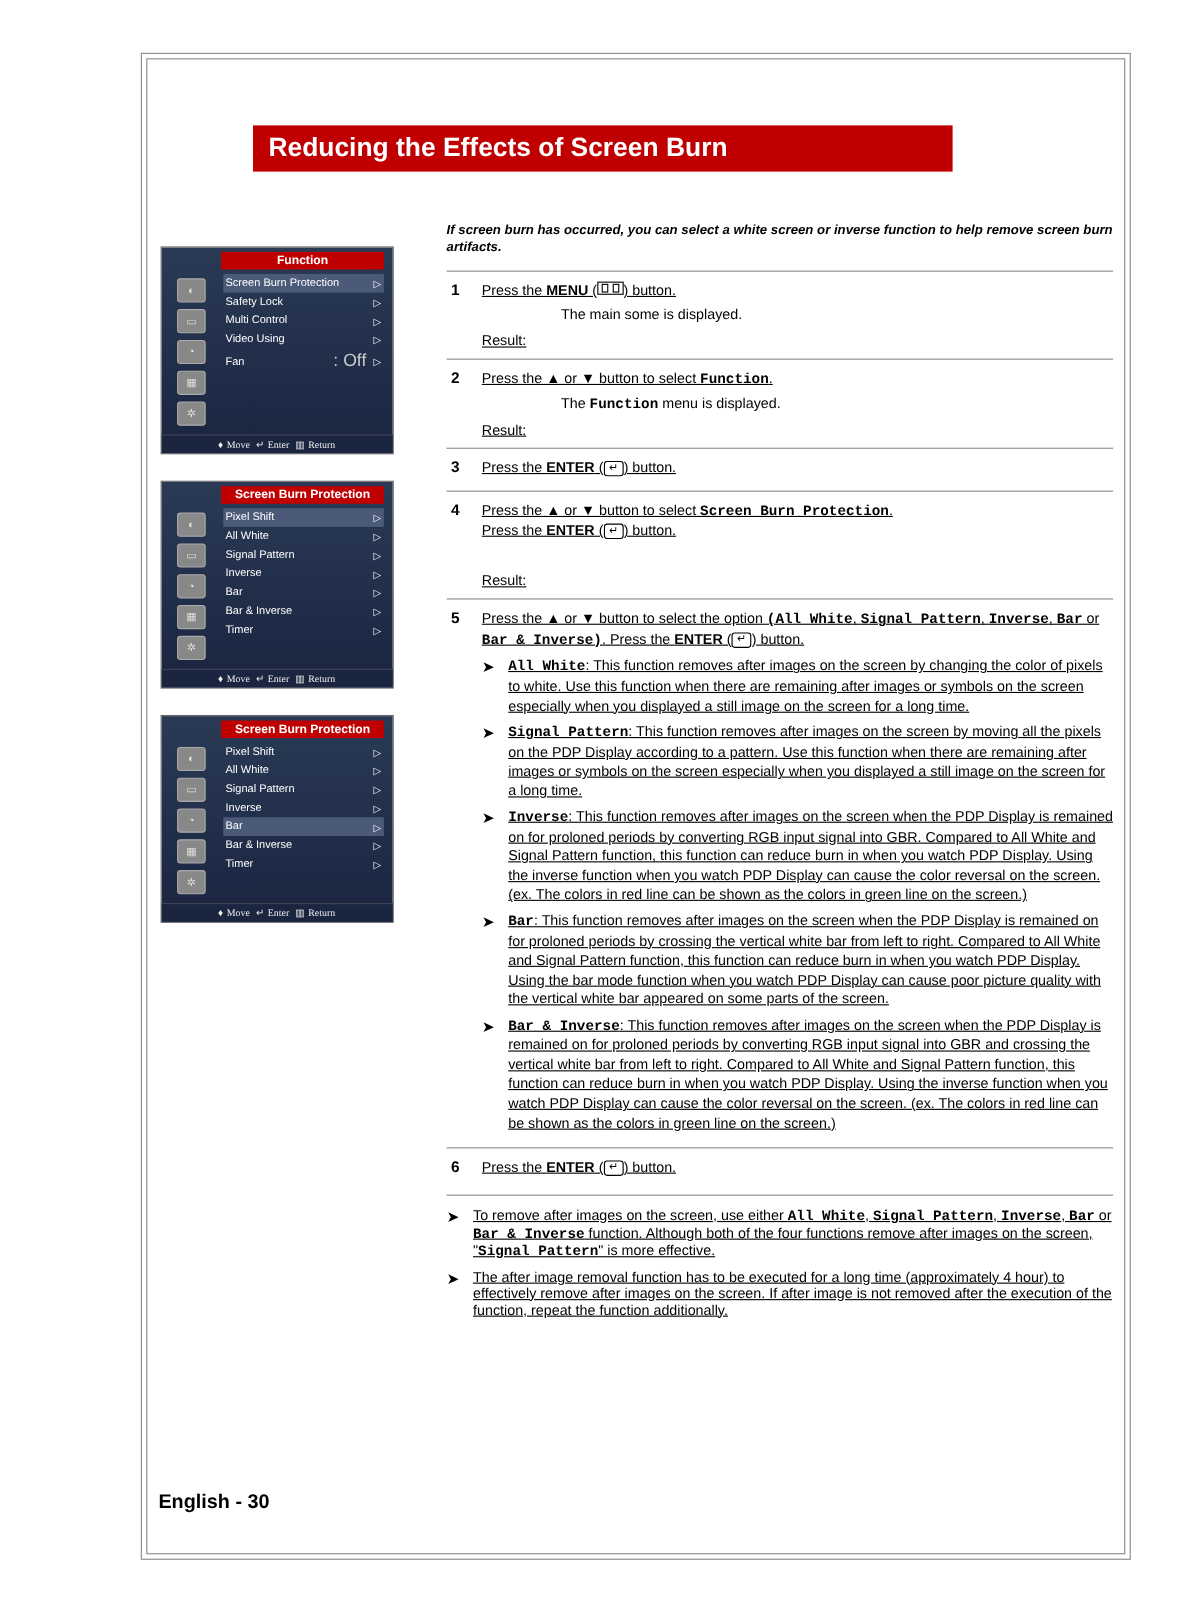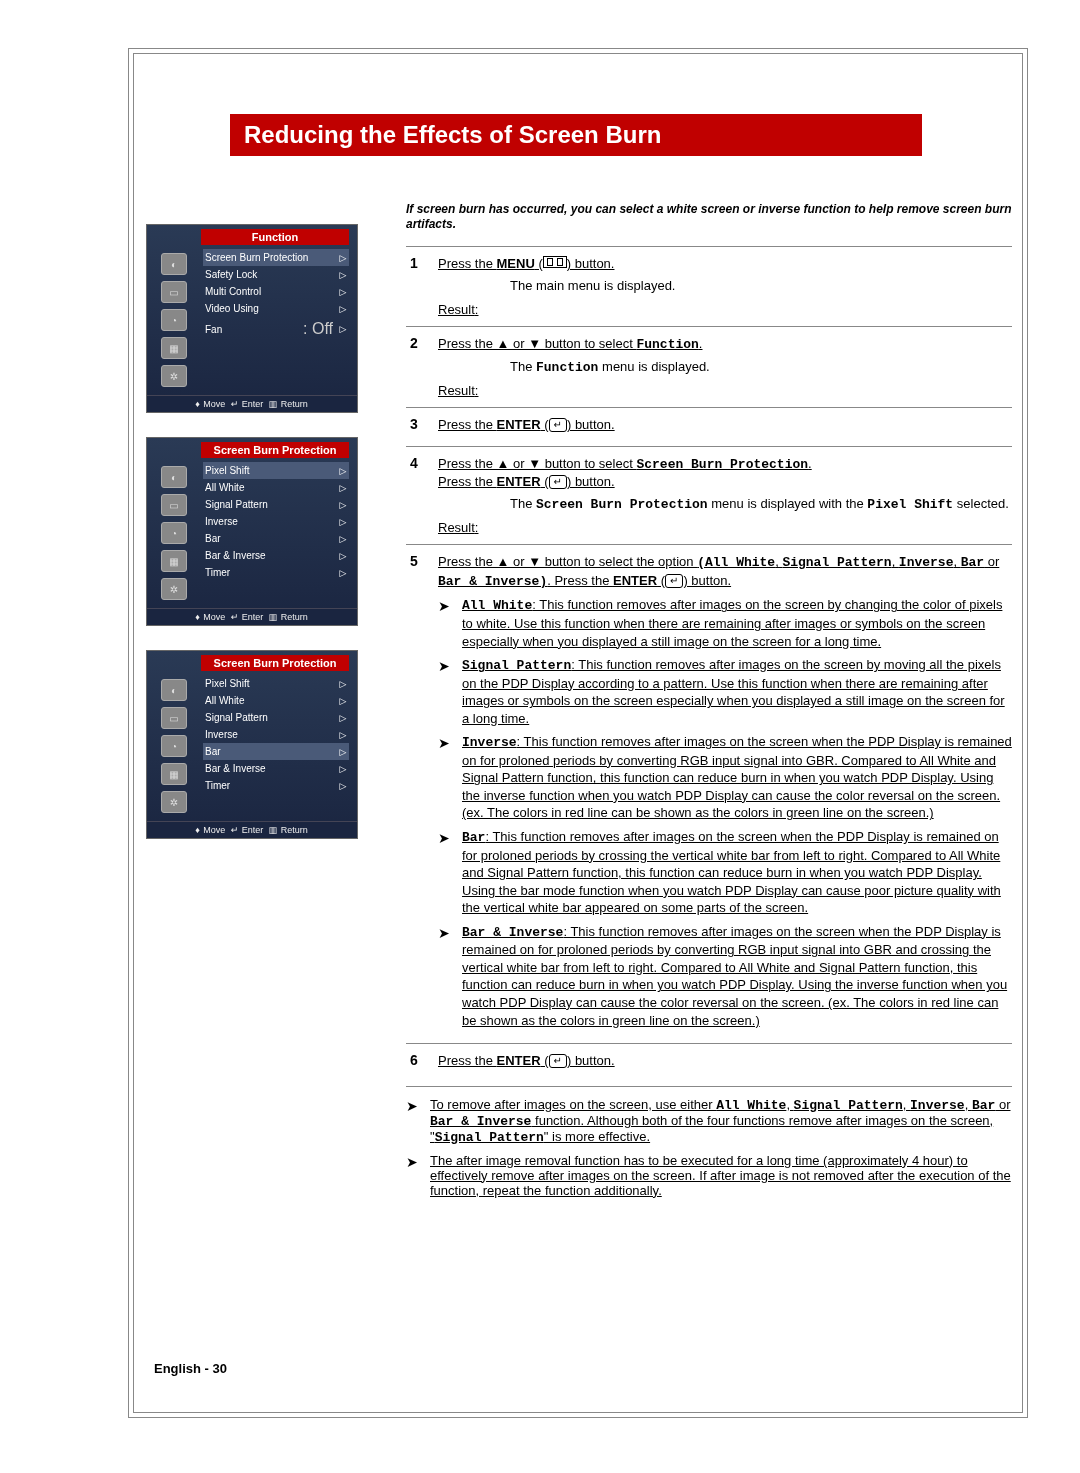--- a/index.html
+++ b/index.html
@@ -32,21 +32,21 @@
     top: 4px;
     right: 4px;
     bottom: 4px;
     border: 1px solid #888;
     box-sizing: border-box;
   }
   .title-bar {
     position: absolute;
     top: 60px;
     left: 96px;
-    width: 692px;
+    width: 636px;
     height: 42px;
     background: #c00000;
     color: #fff;
     font-size: 24px;
     font-weight: bold;
     display: flex;
     align-items: center;
     padding-left: 14px;
     box-sizing: border-box;
   }
@@ -123,21 +123,21 @@
     font-size: 9px;
   }
   .osd-footer {
     background: #1a2540;
     text-align: center;
     font-size: 9px;
     padding: 3px 0;
     border-top: 1px solid #445;
     color: #eee;
   }
-  .osd-footer span { margin: 0 1px; }
+  .osd-footer span { margin: 0 1px; font-family: Liberation Serif, serif; }
   .right-col {
     position: absolute;
     left: 272px;
     top: 148px;
     width: 606px;
   }
   .intro {
     font-style: italic;
     font-weight: bold;
     font-size: 12px;
@@ -185,24 +185,24 @@
   }
   .bullet-text { flex: 1; text-decoration: underline; }
   .notes {
     border-top: 1px solid #888;
     padding-top: 10px;
     margin-top: 4px;
   }
   .notes li { margin-bottom: 8px; }
   .page-label {
     position: absolute;
-    left: 20px;
+    left: 10px;
     bottom: 36px;
     font-weight: bold;
-    font-size: 13px;
+    font-size: 18px;
   }
   .enter-icon {
     display: inline-block;
     border: 1px solid #000;
     border-radius: 3px;
     font-size: 10px;
     padding: 0 4px;
     line-height: 12px;
     vertical-align: 1px;
   }
@@ -377,21 +377,21 @@
 
       <div class="right-col">
         <div class="intro">If screen burn has occurred, you can select a white screen or inverse function to help remove screen burn artifacts.</div>
 
         <div class="step rule-top">
           <div class="step-num">1</div>
           <div class="step-body">
             <p><span>Press the </span><span class="bold">MENU</span><span> (</span><span class="sq-icon"></span><span>) button.</span></p>
             <div class="result-row">
                 <span class="result-label"><span>Result</span>:</span>
-                <span>The main menu is displayed.</span>
+                <span>The main some is displayed.</span>
               </div>
           </div>
         </div>
 
         <div class="step">
           <div class="step-num">2</div>
           <div class="step-body">
             <p><span>Press the ▲ or ▼ button to select </span><span class="mono">Function</span><span>.</span></p>
             <div class="result-row">
                 <span class="result-label"><span>Result</span>:</span>
@@ -407,21 +407,20 @@
           </div>
         </div>
 
         <div class="step">
           <div class="step-num">4</div>
           <div class="step-body">
             <p><span>Press the ▲ or ▼ button to select </span><span class="mono">Screen Burn Protection</span><span>.</span><br>
                <span>Press the </span><span class="bold">ENTER</span><span> (</span><span class="enter-icon">↵</span><span>) button.</span></p>
             <div class="result-row">
                 <span class="result-label"><span>Result</span>:</span>
-                <span><span>The </span><span class="mono">Screen Burn Protection</span><span> menu is displayed with the </span><span class="mono">Pixel Shift</span><span> selected.</span></span>
               </div>
           </div>
         </div>
 
         <div class="step">
           <div class="step-num">5</div>
           <div class="step-body">
             <p><span>Press the ▲ or ▼ button to select the option </span><span class="mono">(All White</span><span>, </span><span class="mono">Signal Pattern</span><span>, </span><span class="mono">Inverse</span><span>, </span><span class="mono">Bar</span><span> or </span><span class="mono">Bar &amp; Inverse)</span><span>. Press the </span><span class="bold">ENTER</span><span> (</span><span class="enter-icon">↵</span><span>) button.</span></p>
             <ul class="bullet-list">
               <li>

